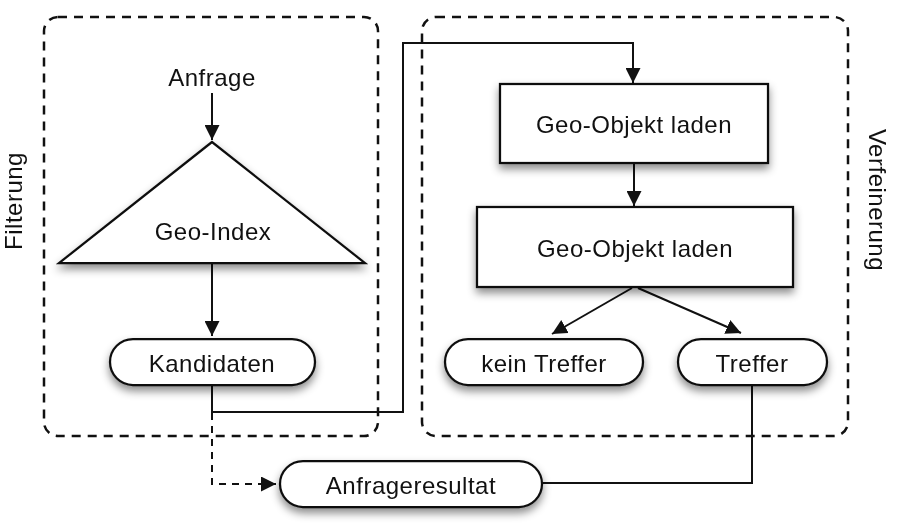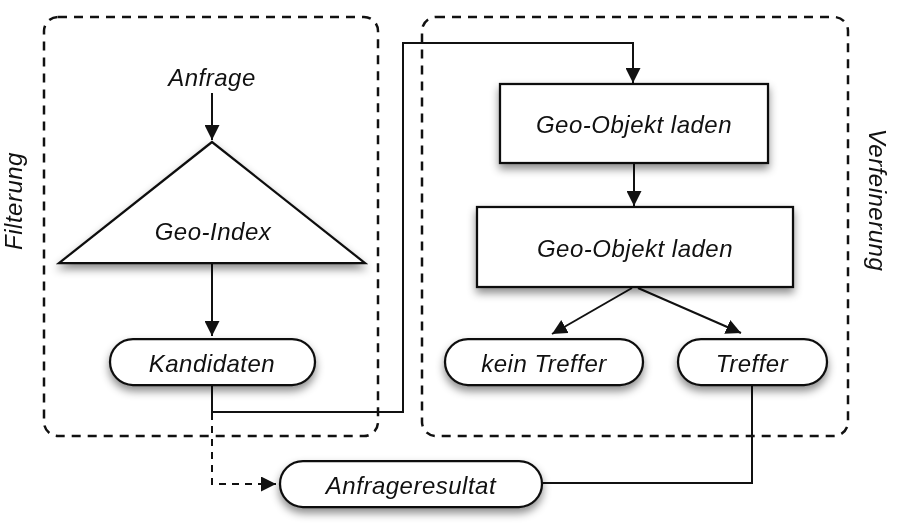--- a/index.html
+++ b/index.html
@@ -8,21 +8,20 @@
     background: var(--bg, #ffffff);
     width: 901px;
     height: 531px;
     overflow: hidden;
     font-family: "Liberation Sans", sans-serif;
   }
   .canvas-wrap {
     position: relative;
     width: 901px;
     height: 531px;
-    font-style: italic;
   }
   svg { display: block; }
 
   .dashed-box {
     fill: none;
     stroke: var(--stroke, #111111);
     stroke-width: 2.5;
     stroke-dasharray: 9 7;
   }
   .shape {

